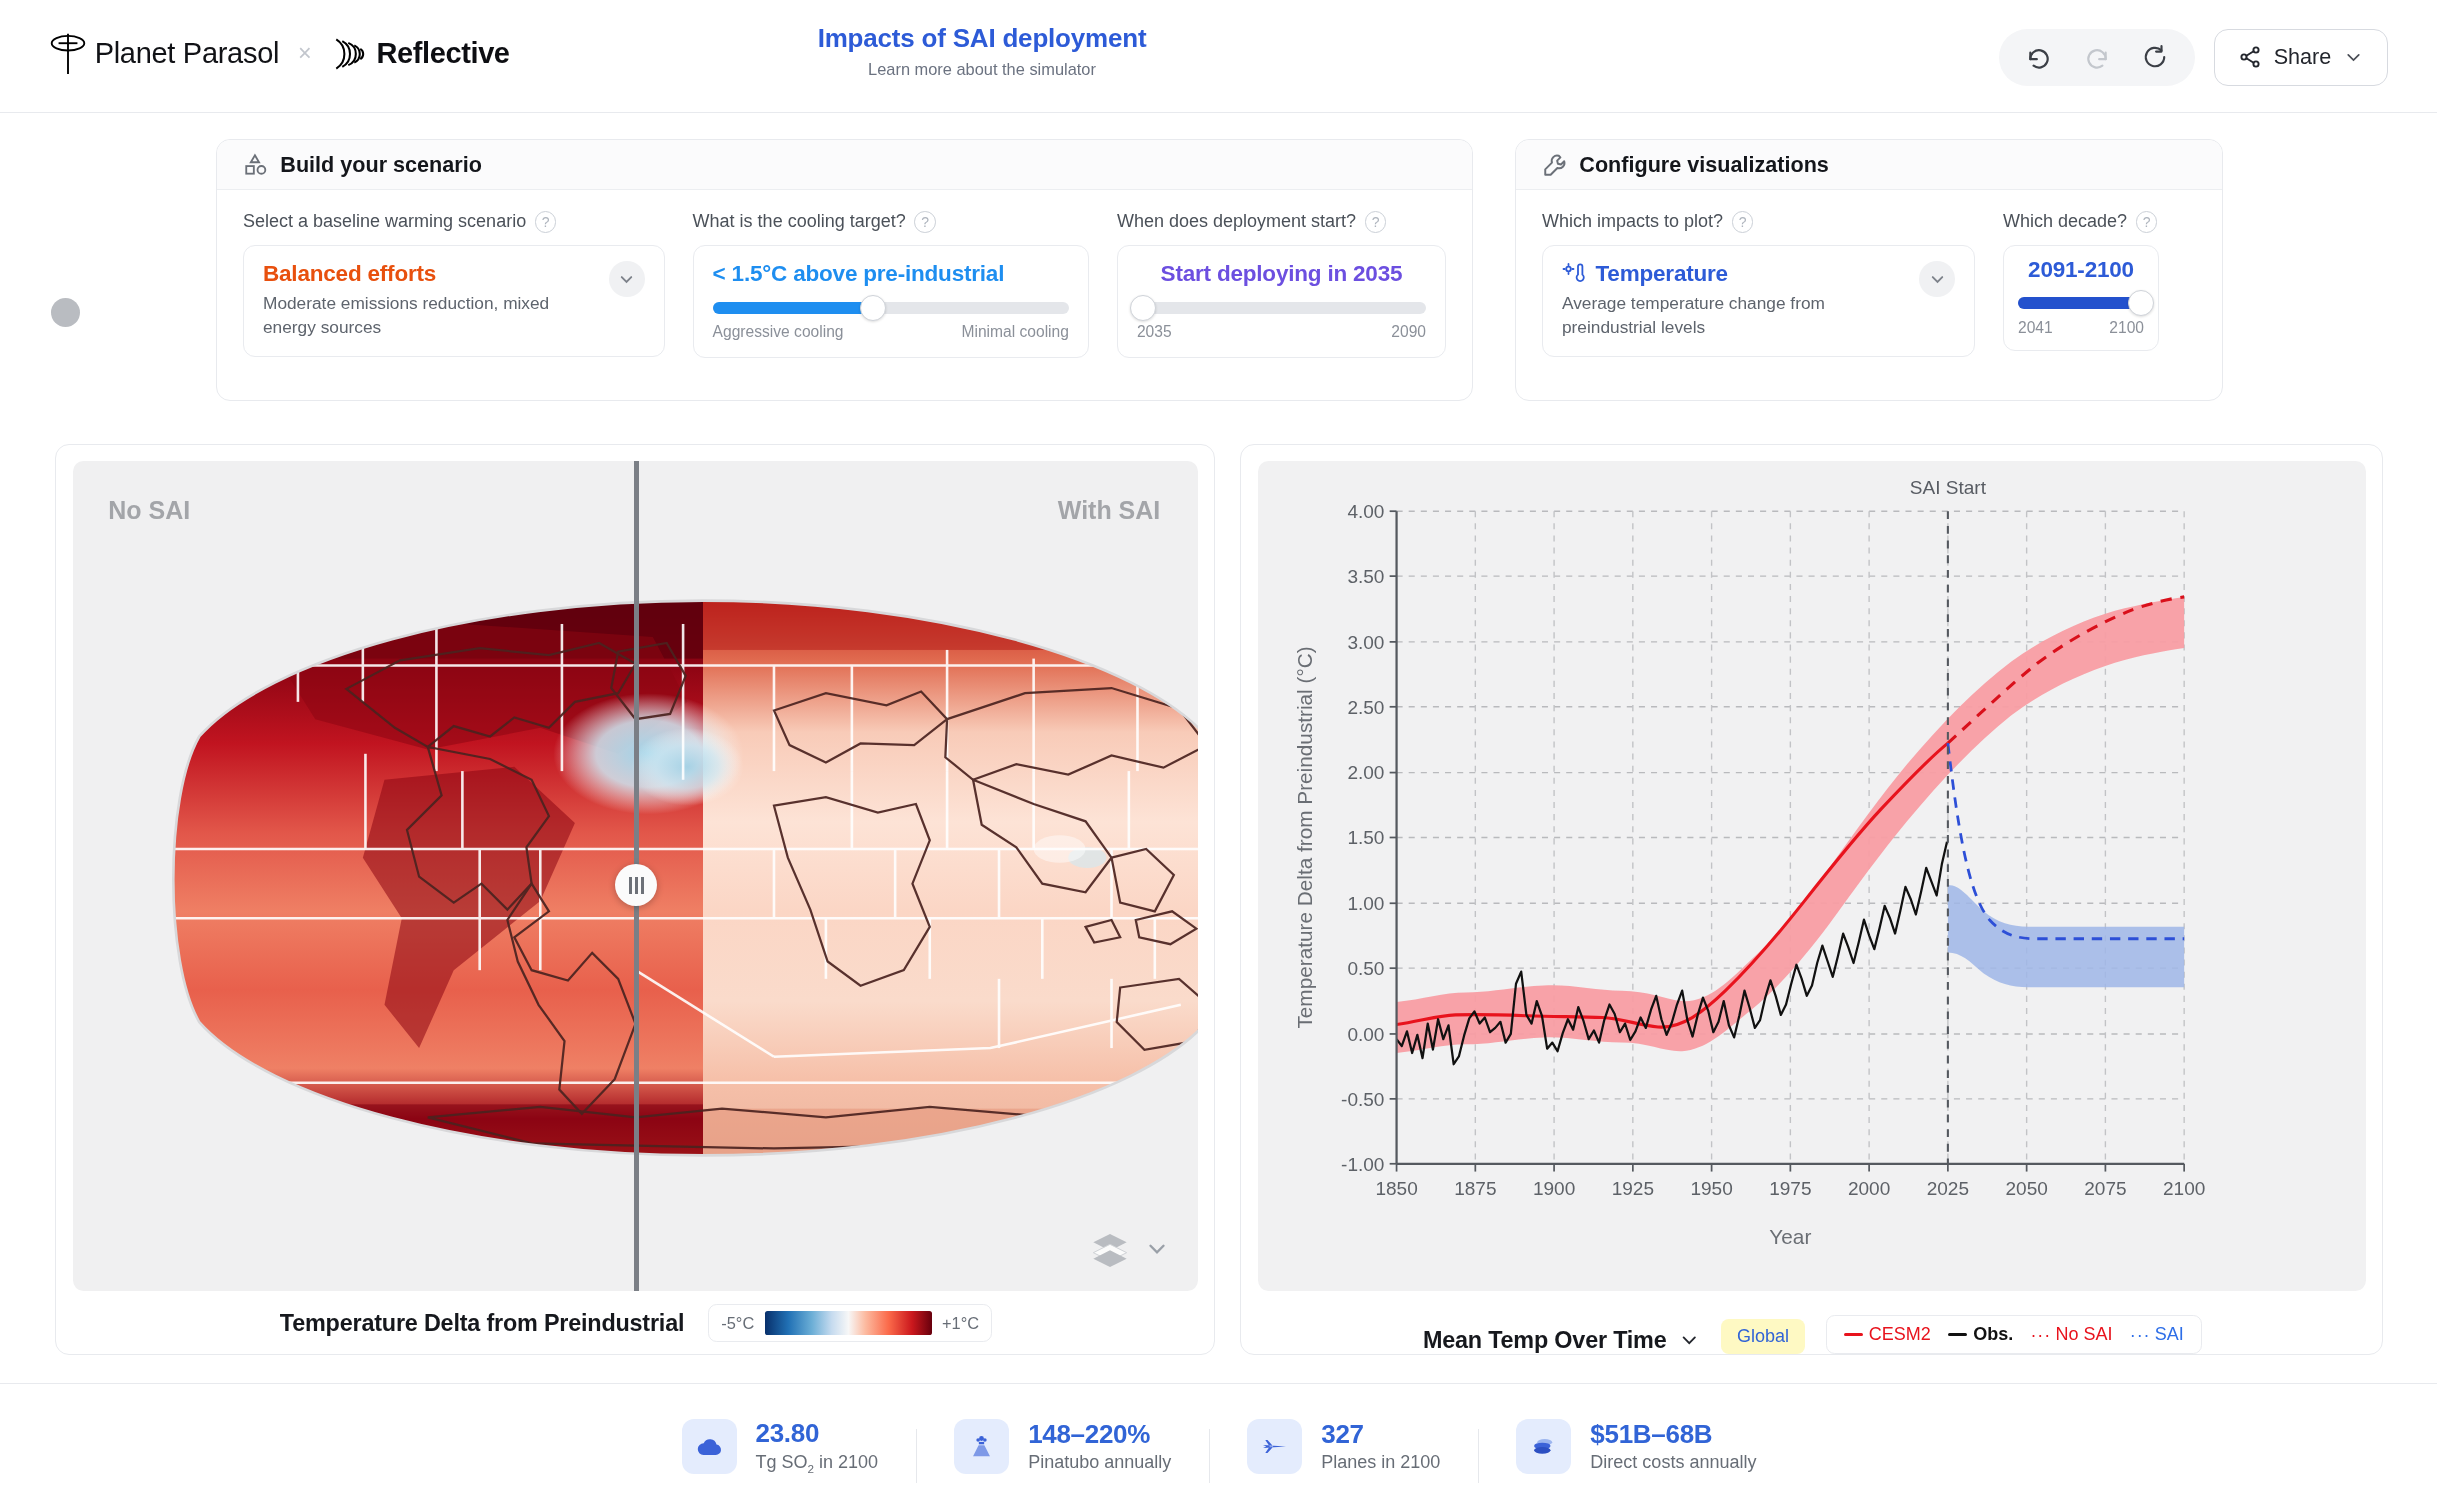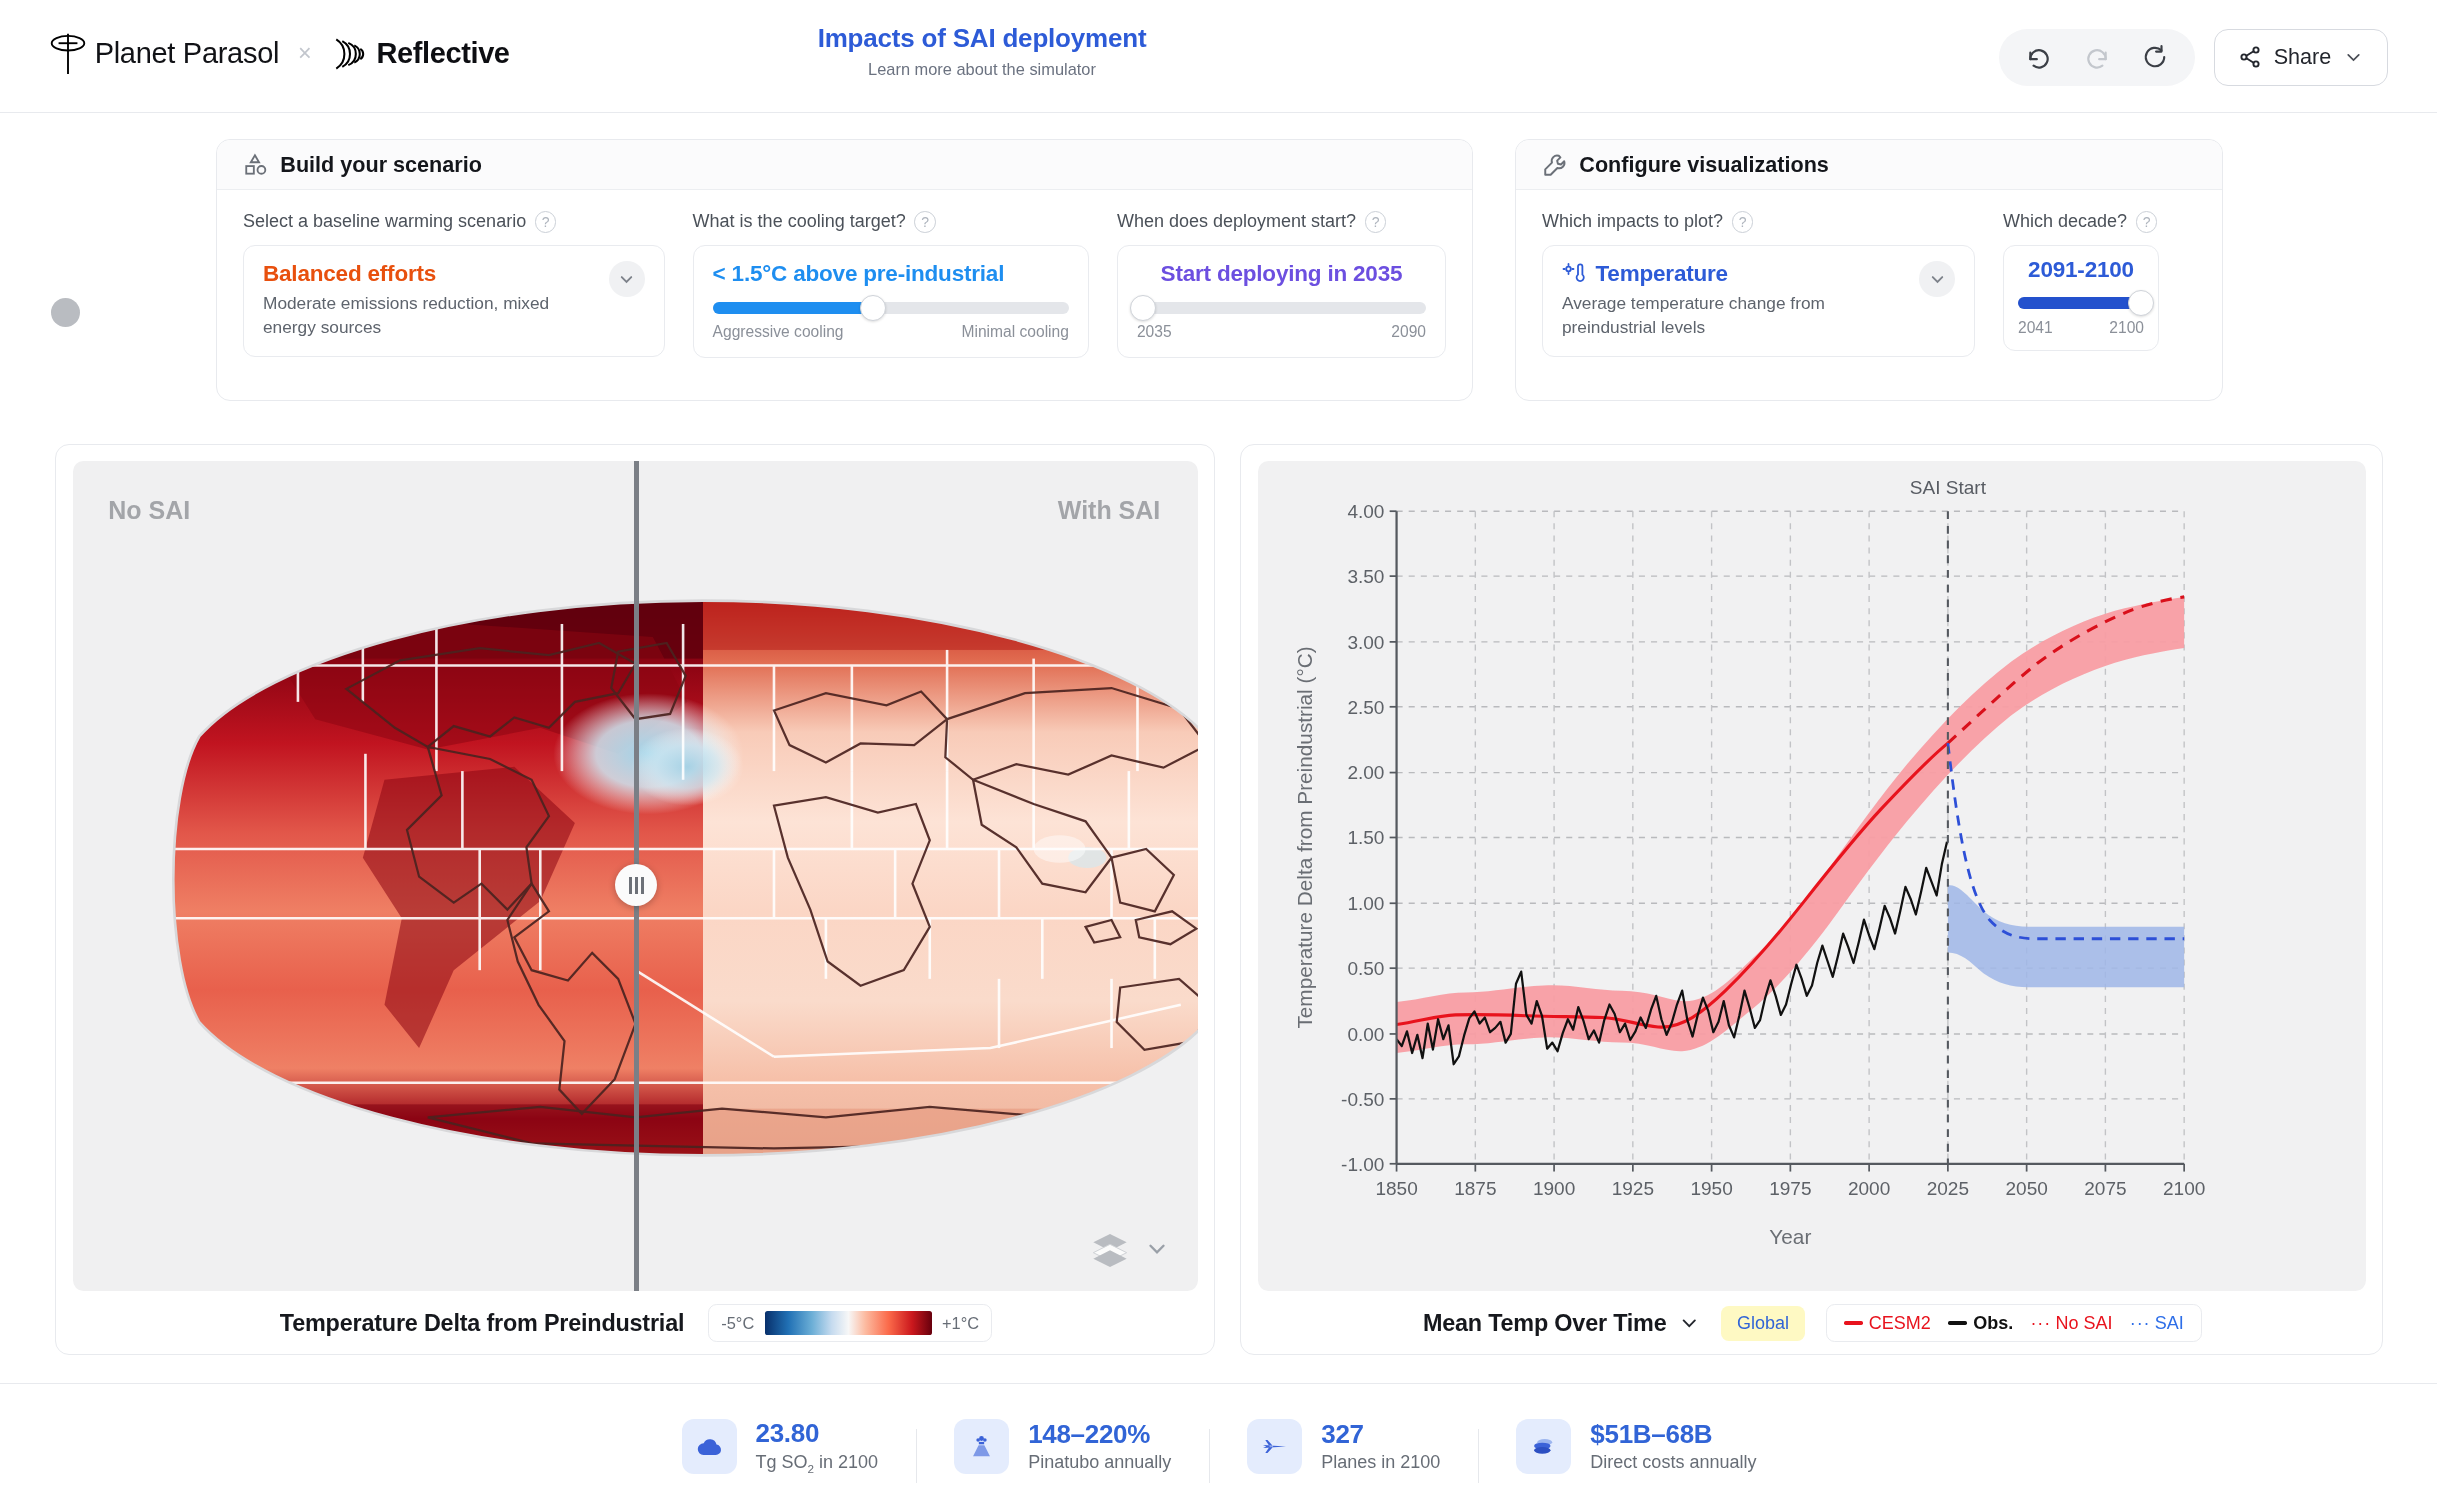--- a/index.html
+++ b/index.html
@@ -121,21 +121,21 @@
   .chartcard {
     position: absolute; left: 1240px; top: 444px; width: 1143px; height: 911px;
     background: #fff; border: 0.9px solid #e8eaee; border-radius: 14px;
   }
   .chartstage {
     position: absolute; left: 17.3px; top: 16.4px; width: 1108px; height: 830px;
     background: #f1f1f2; border-radius: 10.4px;
   }
   .chart-foot {
     position: absolute; left: 0; bottom: 0; width: 1143px; height: 62px;
-    display: flex; align-items: center; justify-content: center; gap: 21px;
+    display: flex; align-items: flex-end; justify-content: center; gap: 21px;
   }
   .chart-foot-title { font-size: 23.4px; font-weight: 700; color: #16181d; display: flex; align-items: center; gap: 11.3px; letter-spacing: -0.2px; }
   .scope-pill { background: #fef9c3; color: #3164d6; font-size: 18px; font-weight: 400; padding: 7px 15.6px; border-radius: 7.8px; }
   .legend-box {
     display: flex; align-items: center; gap: 17.3px; border: 0.9px solid #e9ebef;
     border-radius: 8.7px; padding: 7.8px 17.3px; background: #fff; font-size: 18px;
   }
   .lg { display: flex; align-items: center; gap: 6px; }
   .lg-dash { display: inline-block; width: 19px; height: 3.5px; border-radius: 1.7px; }
   .lg-dot3 { display: inline-block; width: 19px; font-size: 18px; letter-spacing: 0.9px; line-height: 1; }

